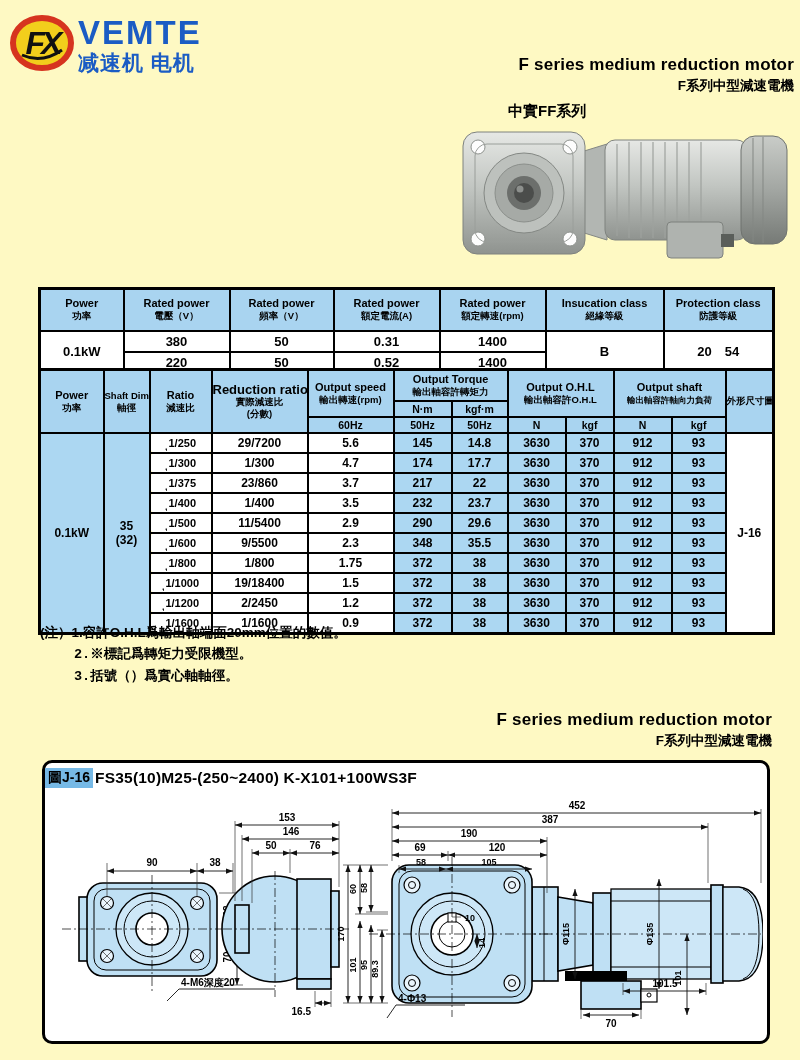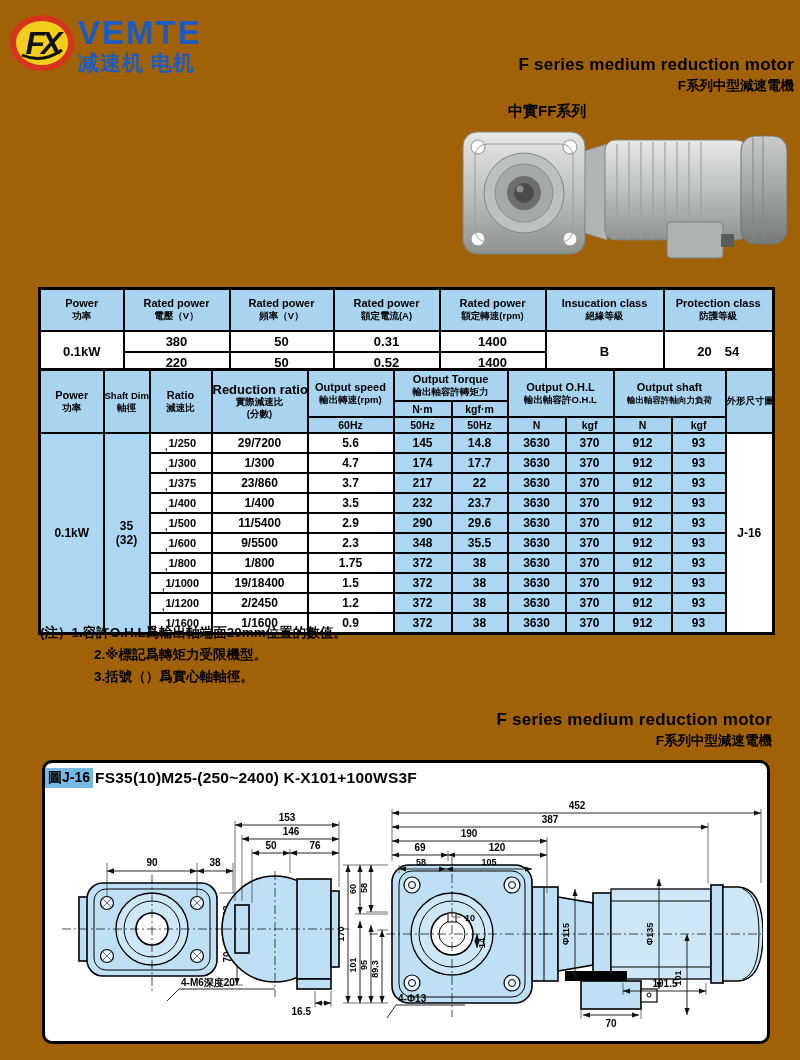--- a/index.html
+++ b/index.html
@@ -1,16 +1,16 @@
 <!DOCTYPE html>
 <html><head>
 <meta charset="utf-8">
 <style>
   html,body{margin:0;padding:0;background:#fff;}
-  .page{position:relative;width:800px;height:1060px;background:#a16207;overflow:hidden;
+  .page{position:relative;width:800px;height:1060px;background:#fef9c3;overflow:hidden;
         font-family:"Liberation Sans","DejaVu Sans",sans-serif;color:#000;}
   
   .logo{position:absolute;left:8px;top:8px;}
   .titles{position:absolute;right:6px;top:55px;text-align:right;}
   .title-en{font-size:17px;font-weight:bold;letter-spacing:.2px;}
   .title-zh{font-size:13.5px;font-weight:bold;margin-top:2px;}
   .series-label{position:absolute;left:508px;top:102px;font-size:15px;font-weight:bold;}
   .photo{position:absolute;left:455px;top:124px;}
   
   table{border-collapse:collapse;table-layout:fixed;}
@@ -19,26 +19,26 @@
   .t1 th,.t1 td,.t2 th,.t2 td{border:2px solid #000;padding:0;text-align:center;vertical-align:middle;overflow:hidden;white-space:nowrap;}
   .hb{background:#A9D4F0;}
   .cb{background:#ACD7F2;}
   .cw{background:#fff;}
   .t1 .en,.t2 .en{font-size:11px;font-weight:bold;line-height:13px;}
   .t1 .zh,.t2 .zh{font-size:9.5px;font-weight:bold;line-height:12px;}
   .t1 td{font-size:13px;font-weight:bold;height:19px;}
   .t1 thead tr{height:42px;}
   .t2 td{font-size:12px;font-weight:bold;height:18px;}
   .t2 .sub{font-size:10.5px;font-weight:bold;margin-top:17px;}
-  .t2 .ratio{font-size:11px;}
+  .t2 .ratio{font-size:11px;border-radius:6px;}
   .mk{display:inline-block;font-size:9px;transform:translateY(3px);margin-right:1px;}
   .big{font-size:15px;font-weight:bold;}
   
   .notes{position:absolute;left:40px;top:622px;font-size:13.5px;font-weight:bold;line-height:22px;}
-  .notes .ind{margin-left:54px;}
+  .notes .ind{margin-left:34px;font-family:Liberation Mono, monospace;}
   
   .titles2{position:absolute;right:28px;top:710px;text-align:right;}
   
   .draw-box{position:absolute;left:42px;top:760px;width:722px;height:278px;border:3px solid #000;border-radius:10px;background:#fff;}
   .draw-title{position:absolute;left:0;top:5px;display:flex;align-items:center;}
   .fig-chip{background:#76B9E6;font-size:14px;font-weight:bold;padding:1px 3px;}
   .model-code{font-size:15.5px;font-weight:bold;margin-left:2px;letter-spacing:.2px;}
   .draw-svg{position:absolute;left:2px;top:30px;}
   
   .sh{fill:#BFE0F4;stroke:#000;stroke-width:1.6;}

